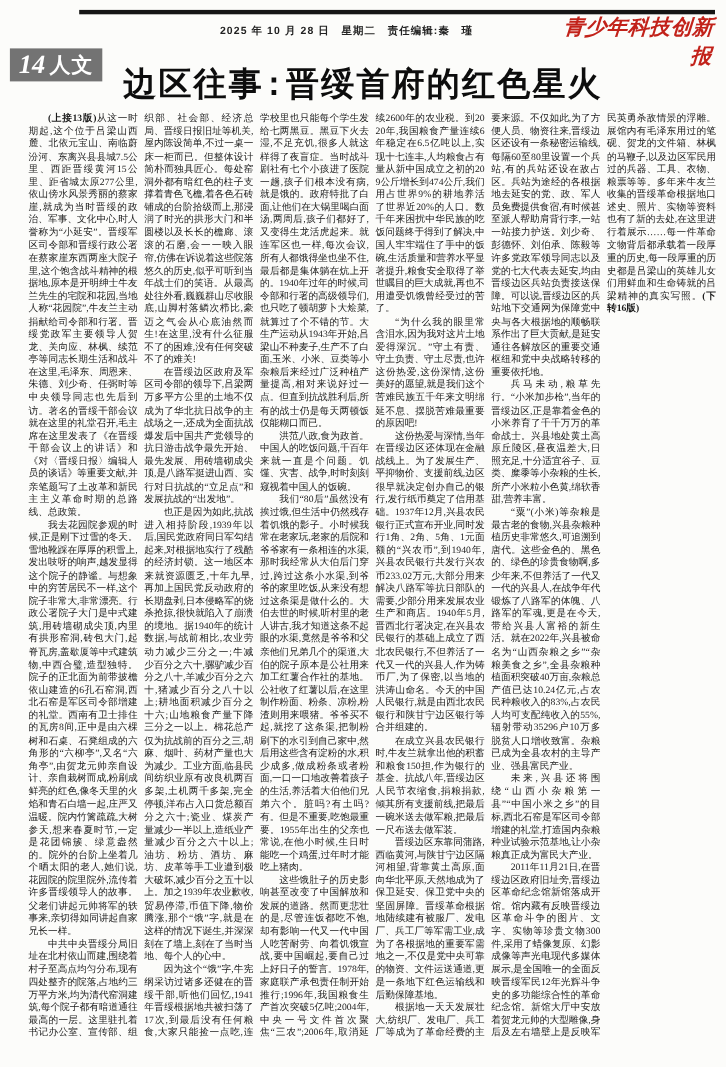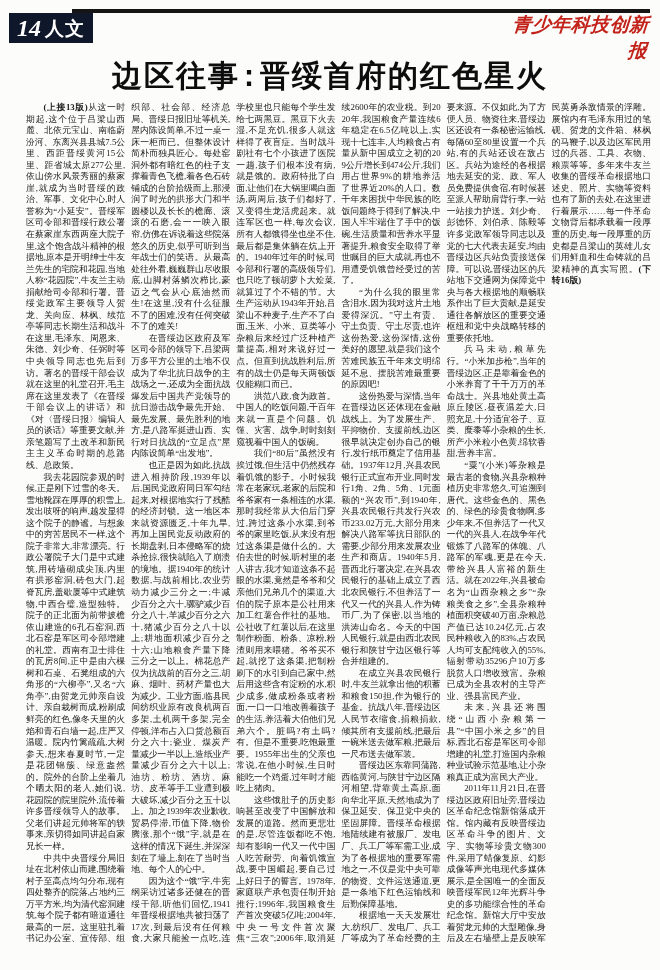--- a/index.html
+++ b/index.html
@@ -49,35 +49,36 @@
   .columns p{margin:0;text-indent:2em;word-break:break-all;}
   .columns b{font-weight:bold;}
 </style>
 </head>
 <body>
 
 <div class="page">
 
   <div class="topbar"></div>
 
-  <div class="section-box" id="section-box" style="background: #0f172a;">
+  <div class="section-box" id="section-box" style="background: #737373; margin-top: 31px;">
     <span class="num">14</span>
     <span class="sec">人文</span>
   </div>
 
+  <div class="dateline">2025 年 10 月 28 日　星期二　责任编辑:秦　瑾</div>
 
   <div class="masthead" id="masthead" style="color: rgb(194, 34, 26);">青少年科技创新报</div>
 
   <h1 class="headline">边区往事:晋绥首府的红色星火</h1>
 
   <div class="columns" id="article-columns">
       <p><b>(上接13版)</b>从这一时期起,这个位于吕梁山西麓、北依元宝山、南临蔚汾河、东离兴县县城7.5公里、西距晋绥黄河15公里、距省城太原277公里,依山傍水风景秀丽的蔡家崖,就成为当时晋绥的政治、军事、文化中心,时人誉称为“小延安”。晋绥军区司令部和晋绥行政公署在蔡家崖东西两座大院子里,这个饱含战斗精神的根据地,原本是开明绅士牛友兰先生的宅院和花园,当地人称“花园院”,牛友兰主动捐献给司令部和行署。晋绥党政军主要领导人贺龙、关向应、林枫、续范亭等同志长期生活和战斗在这里,毛泽东、周恩来、朱德、刘少奇、任弼时等中央领导同志也先后到访。著名的晋绥干部会议就在这里的礼堂召开,毛主席在这里发表了《在晋绥干部会议上的讲话》和《对〈晋绥日报〉编辑人员的谈话》等重要文献,并亲笔题写了土改革和新民主主义革命时期的总路线、总政策。</p>
       <p>我去花园院参观的时候,正是刚下过雪的冬天。雪地靴踩在厚厚的积雪上,发出吱呀的响声,越发显得这个院子的静谧。与想象中的穷苦居民不一样,这个院子非常大,非常漂亮。行政公署院子大门是中式建筑,用砖墙砌成尖顶,内里有拱形窑洞,砖包大门,起脊瓦房,盖歇厦等中式建筑物,中西合璧,造型独特。院子的正北面为前带披檐依山建造的6孔石窑洞,西北石窑是军区司令部增建的礼堂。西南有卫士排住的瓦房8间,正中是由六棵树和石桌、石凳组成的六角形的“六柳亭”,又名“六角亭”,由贺龙元帅亲自设计、亲自栽树而成,粉刷成鲜亮的红色,像冬天里的火焰和青石白墙一起,庄严又温暖。院内竹篱疏疏,大树参天,想来春夏时节,一定是花团锦簇、绿意盎然的。院外的台阶上坐着几个晒太阳的老人,她们说,花园院的院里院外,流传着许多晋绥领导人的故事。父老们讲起元帅将军的轶事来,亲切得如同讲起自家兄长一样。</p>
       <p>中共中央晋绥分局旧址在北村依山而建,围绕着村子至高点均匀分布,现有四处整齐的院落,占地约三万平方米,均为清代窑洞建筑,每个院子都有暗道通往最高的一层。这里驻扎着书记办公室、宣传部、组织部、社会部、经济总局、晋绥日报旧址等机关,屋内陈设简单,不过一桌一床一柜而已。但整体设计简朴而独具匠心。每处窑洞外都有暗红色的柱子支撑着青色飞檐,着各色石砖铺成的台阶拾级而上,那浸润了时光的拱形大门和半圆楼以及长长的檐廊、滚滚的石磨,会一一映入眼帘,仿佛在诉说着这些院落悠久的历史,似乎可听到当年战士们的笑语。从最高处往外看,巍巍群山尽收眼底,山脚村落鳞次栉比,豪迈之气会从心底油然而生!在这里,没有什么征服不了的困难,没有任何突破不了的难关!</p>
-      <p>在晋绥边区政府及军区司令部的领导下,吕梁两万多平方公里的土地不仅成为了华北抗日战争的主战场之一,还成为全面抗战爆发后中国共产党领导的抗日游击战争最先开始、最先发展、最先胜利的地方,是八路军挺进山西、实行对日抗战的“立足点”屋内陈设简单“出发地”。</p>
+      <p>在晋绥边区政府及军区司令部的领导下,吕梁两万多平方公里的土地不仅成为了华北抗日战争的主战场之一,还成为全面抗战爆发后中国共产党领导的抗日游击战争最先开始、最先发展、用砖墙砌成尖顶,是八路军挺进山西、实行对日抗战的“立足点”和发展抗战的“出发地”。</p>
       <p>也正是因为如此,抗战进入相持阶段,1939年以后,国民党政府同日军勾结起来,对根据地实行了残酷的经济封锁。这一地区本来就资源匮乏,十年九旱,再加上国民党反动政府的长期盘剥,日本侵略军的烧杀抢掠,很快就陷入了崩溃的境地。据1940年的统计数据,与战前相比,农业劳动力减少三分之一;牛减少百分之六十,骡驴减少百分之八十,羊减少百分之六十,猪减少百分之八十以上;耕地面积减少百分之十六;山地粮食产量下降三分之一以上。棉花总产仅为抗战前的百分之三,胡麻、烟叶、药材产量也大为减少。工业方面,临县民间纺织业原有改良机两百多架,土机两千多架,完全停顿,洋布占入口货总额百分之六十;瓷业、煤炭产量减少一半以上,造纸业产量减少百分之六十以上;油坊、粉坊、酒坊、麻坊、皮革等手工业遭到极大破坏,减少百分之五十以上。加之1939年农业歉收,贸易停滞,币值下降,物价腾涨,那个“饿”字,就是在这样的情况下诞生,并深深刻在了墙上,刻在了当时当地、每个人的心中。</p>
       <p>因为这个“饿”字,牛宪纲采访过诸多还健在的晋绥干部,听他们回忆,1941年晋绥根据地共被扫荡了17次,到最后没有任何粮食,大家只能捡一点吃,连学校里也只能每个学生发给七两黑豆。黑豆下火去湿,不足充饥,很多人就这样得了夜盲症。当时战斗剧社有七个小孩进了医院一趟,孩子们根本没有病,就是饿的。政府特批了白面,让他们在大锅里喝白面汤,两周后,孩子们都好了,又变得生龙活虎起来。就连军区也一样,每次会议,所有人都饿得坐也坐不住,最后都是集体躺在炕上开的。1940年过年的时候,司令部和行署的高级领导们,也只吃了顿胡萝卜大烩菜,就算过了个不错的节。大生产运动从1943年开始,吕梁山不种麦子,生产不了白面,玉米、小米、豆类等小杂粮后来经过广泛种植产量提高,相对来说好过一点。但直到抗战胜利后,所有的战士仍是每天两顿饭仅能糊口而已。</p>
       <p>洪范八政,食为政首。中国人的吃饭问题,千百年来就一直是个问题。饥馑、灾害、战争,时时刻刻窥视着中国人的饭碗。</p>
       <p>我们“80后”虽然没有挨过饿,但生活中仍然残存着饥饿的影子。小时候我常在老家玩,老家的后院和爷爷家有一条相连的水渠,那时我经常从大伯后门穿过,跨过这条小水渠,到爷爷的家里吃饭,从来没有想过这条渠是做什么的。大伯去世的时候,听村里的老人讲古,我才知道这条不起眼的水渠,竟然是爷爷和父亲他们兄弟几个的渠道,大伯的院子原本是公社用来加工红薯合作社的基地。公社收了红薯以后,在这里制作粉面、粉条、凉粉,粉渣则用来喂猪。爷爷买不起,就挖了这条渠,把制粉刷下的水引到自己家中,然后用这些含有淀粉的水,积少成多,做成粉条或者粉面,一口一口地改善着孩子的生活,养活着大伯他们兄弟六个。脏吗?有土吗?有。但是不重要,吃饱最重要。1955年出生的父亲也常说,在他小时候,生日时能吃一个鸡蛋,过年时才能吃上猪肉。</p>
       <p>这些饿肚子的历史影响甚至改变了中国解放和发展的道路。然而更悲壮的是,尽管连饭都吃不饱,却有影响一代又一代中国人吃苦耐劳、向着饥饿宣战,要中国崛起,要自己过上好日子的誓言。1978年,家庭联产承包责任制开始推行;1996年,我国粮食生产首次突破5亿吨;2004年,中央一号文件首次聚焦“三农”;2006年,取消延续2600年的农业税。到2020年,我国粮食产量连续6年稳定在6.5亿吨以上,实现十七连丰,人均粮食占有量从新中国成立之初的209公斤增长到474公斤,我们用占世界9%的耕地养活了世界近20%的人口。数千年来困扰中华民族的吃饭问题终于得到了解决,中国人牢牢端住了手中的饭碗,生活质量和营养水平显著提升,粮食安全取得了举世瞩目的巨大成就,再也不用遭受饥饿曾经受过的苦了。</p>
       <p>“为什么我的眼里常含泪水,因为我对这片土地爱得深沉。”守土有责、守土负责、守土尽责,也许这份热爱,这份深情,这份美好的愿望,就是我们这个苦难民族五千年来文明绵延不息、摆脱苦难最重要的原因吧!</p>
       <p>这份热爱与深情,当年在晋绥边区还体现在金融战线上。为了发展生产、平抑物价、支援前线,边区很早就决定创办自己的银行,发行纸币奠定了信用基础。1937年12月,兴县农民银行正式宣布开业,同时发行1角、2角、5角、1元面额的“兴农币”,到1940年,兴县农民银行共发行兴农币233.02万元,大部分用来解决八路军等抗日部队的需要,少部分用来发展农业生产和商店。1940年5月,晋西北行署决定,在兴县农民银行的基础上成立了西北农民银行,不但养活了一代又一代的兴县人,作为铸币厂,为了保密,以当地的洪涛山命名。今天的中国人民银行,就是由西北农民银行和陕甘宁边区银行等合并组建的。</p>
       <p>在成立兴县农民银行时,牛友兰就拿出他的积蓄和粮食150担,作为银行的基金。抗战八年,晋绥边区人民节衣缩食,捐粮捐款,倾其所有支援前线,把最后一碗米送去做军粮,把最后一尺布送去做军装。</p>
       <p>晋绥边区东靠同蒲路,西临黄河,与陕甘宁边区隔河相望,背靠黄土高原,面向华北平原,天然地成为了保卫延安、保卫党中央的坚固屏障。晋绥革命根据地陆续建有被服厂、发电厂、兵工厂等军需工业,成为了各根据地的重要军需地之一,不仅是党中央可靠的物资、文件运送通道,更是一条地下红色运输线和后勤保障基地。</p>
       <p>根据地一天天发展壮大,纺织厂、发电厂、兵工厂等成为了革命经费的主要来源。不仅如此,为了方便人员、物资往来,晋绥边区还设有一条秘密运输线,每隔60至80里设置一个兵站,有的兵站还设在敌占区。兵站为途经的各根据地去延安的党、政、军人员免费提供食宿,有时候甚至派人帮助肩背行李,一站一站接力护送。刘少奇、彭德怀、刘伯承、陈毅等许多党政军领导同志以及党的七大代表去延安,均由晋绥边区兵站负责接送保障。可以说,晋绥边区的兵站地下交通网为保障党中央与各大根据地的顺畅联系作出了巨大贡献,是延安通往各解放区的重要交通枢纽和党中央战略转移的重要依托地。</p>

